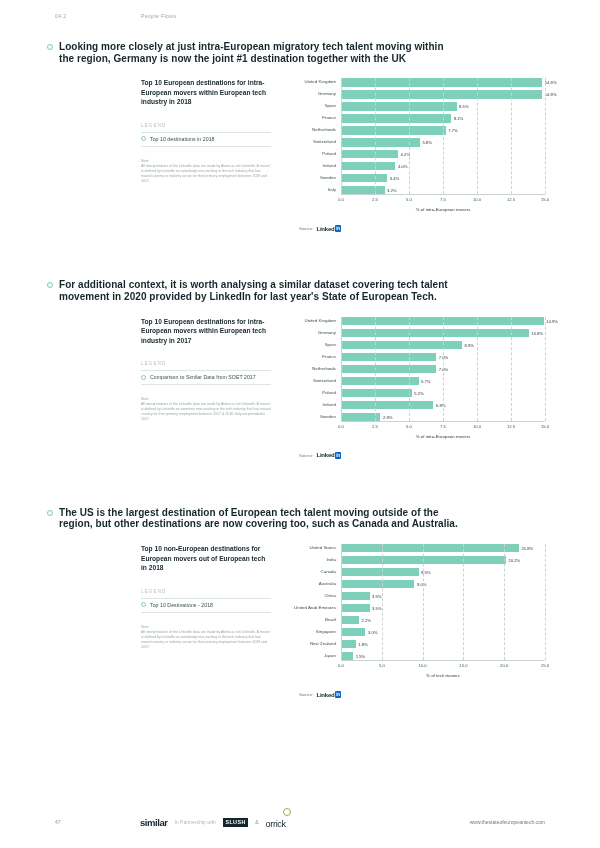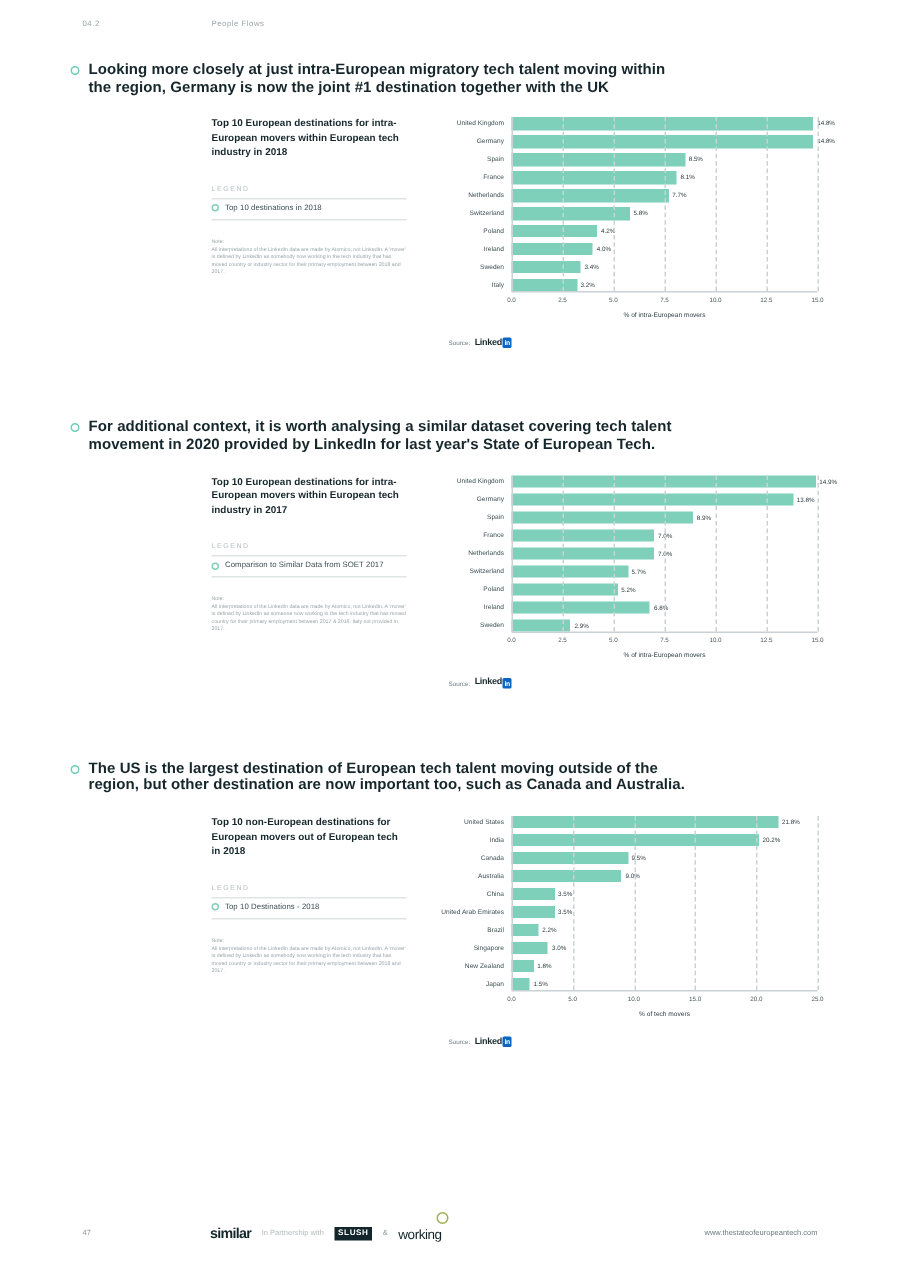--- a/index.html
+++ b/index.html
@@ -402,21 +402,21 @@
                   <span class="li-in">in</span>
                 </span>
               </div>
             </div>
           </div>
         </div>
       </div>
       <div class="section s3">
         <div class="headline">
           <span class="bullet-dot"></span>
-          <div class="headline-text">The US is the largest destination of European tech talent moving outside of the region, but other destination are now important too, such as Canada and Australia.</div>
+          <div class="headline-text">The US is the largest destination of European tech talent moving outside of the region, but other destinations are now covering too, such as Canada and Australia.</div>
         </div>
         <div class="chart-block">
           <div class="chart-left">
             <div class="panel-title">Top 10 non-European destinations for European movers out of European tech in 2018</div>
             <div class="legend-head">LEGEND</div>
             <div class="legend-row">
               <span class="legend-swatch"></span>
               <span class="legend-label">Top 10 Destinations - 2018</span>
             </div>
             <div class="note-block">
@@ -539,20 +539,20 @@
     </div>
 
   <div class="page-footer">
     <span class="folio">47</span>
     <span class="brands">
       <span class="atomico-logo">similar</span>
       <span class="partner-text">In Partnership with</span>
       <span class="slush-logo">SLUSH</span>
       <span class="amp">&amp;</span>
       <span class="orrick-wrap">
-        <span class="orrick-logo">working</span>
+        <span class="orrick-logo">orrick</span>
         <span class="orrick-ring"></span>
       </span>
     </span>
     <span class="site-url">www.thestateofeuropeantech.com</span>
   </div>
 
 </div>
 
 </body></html>

